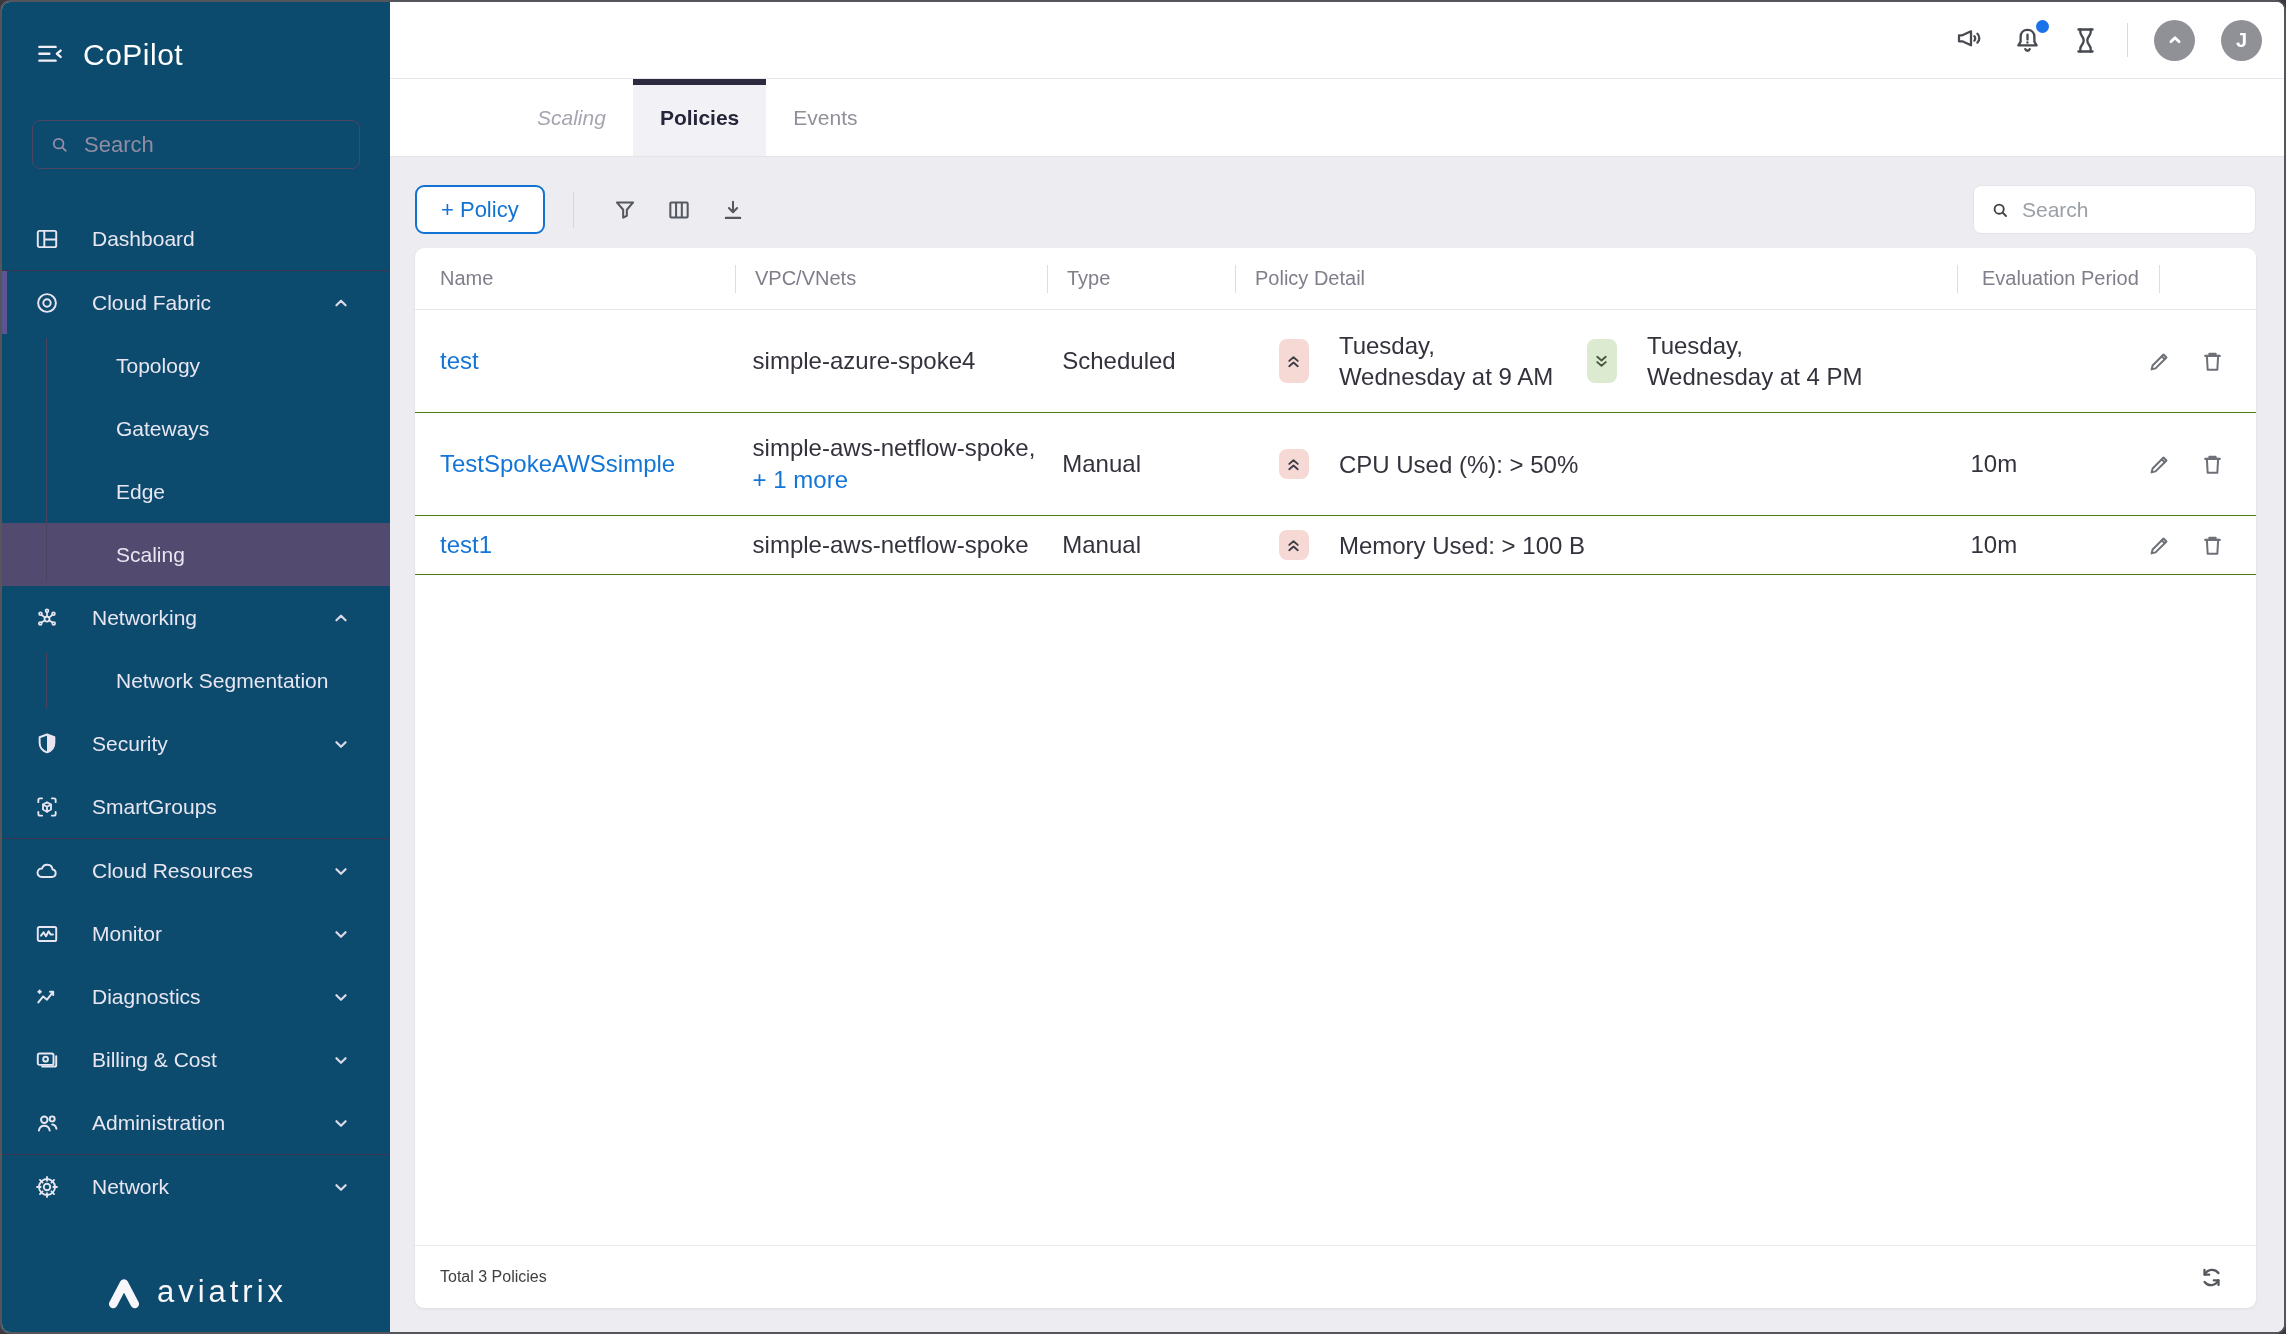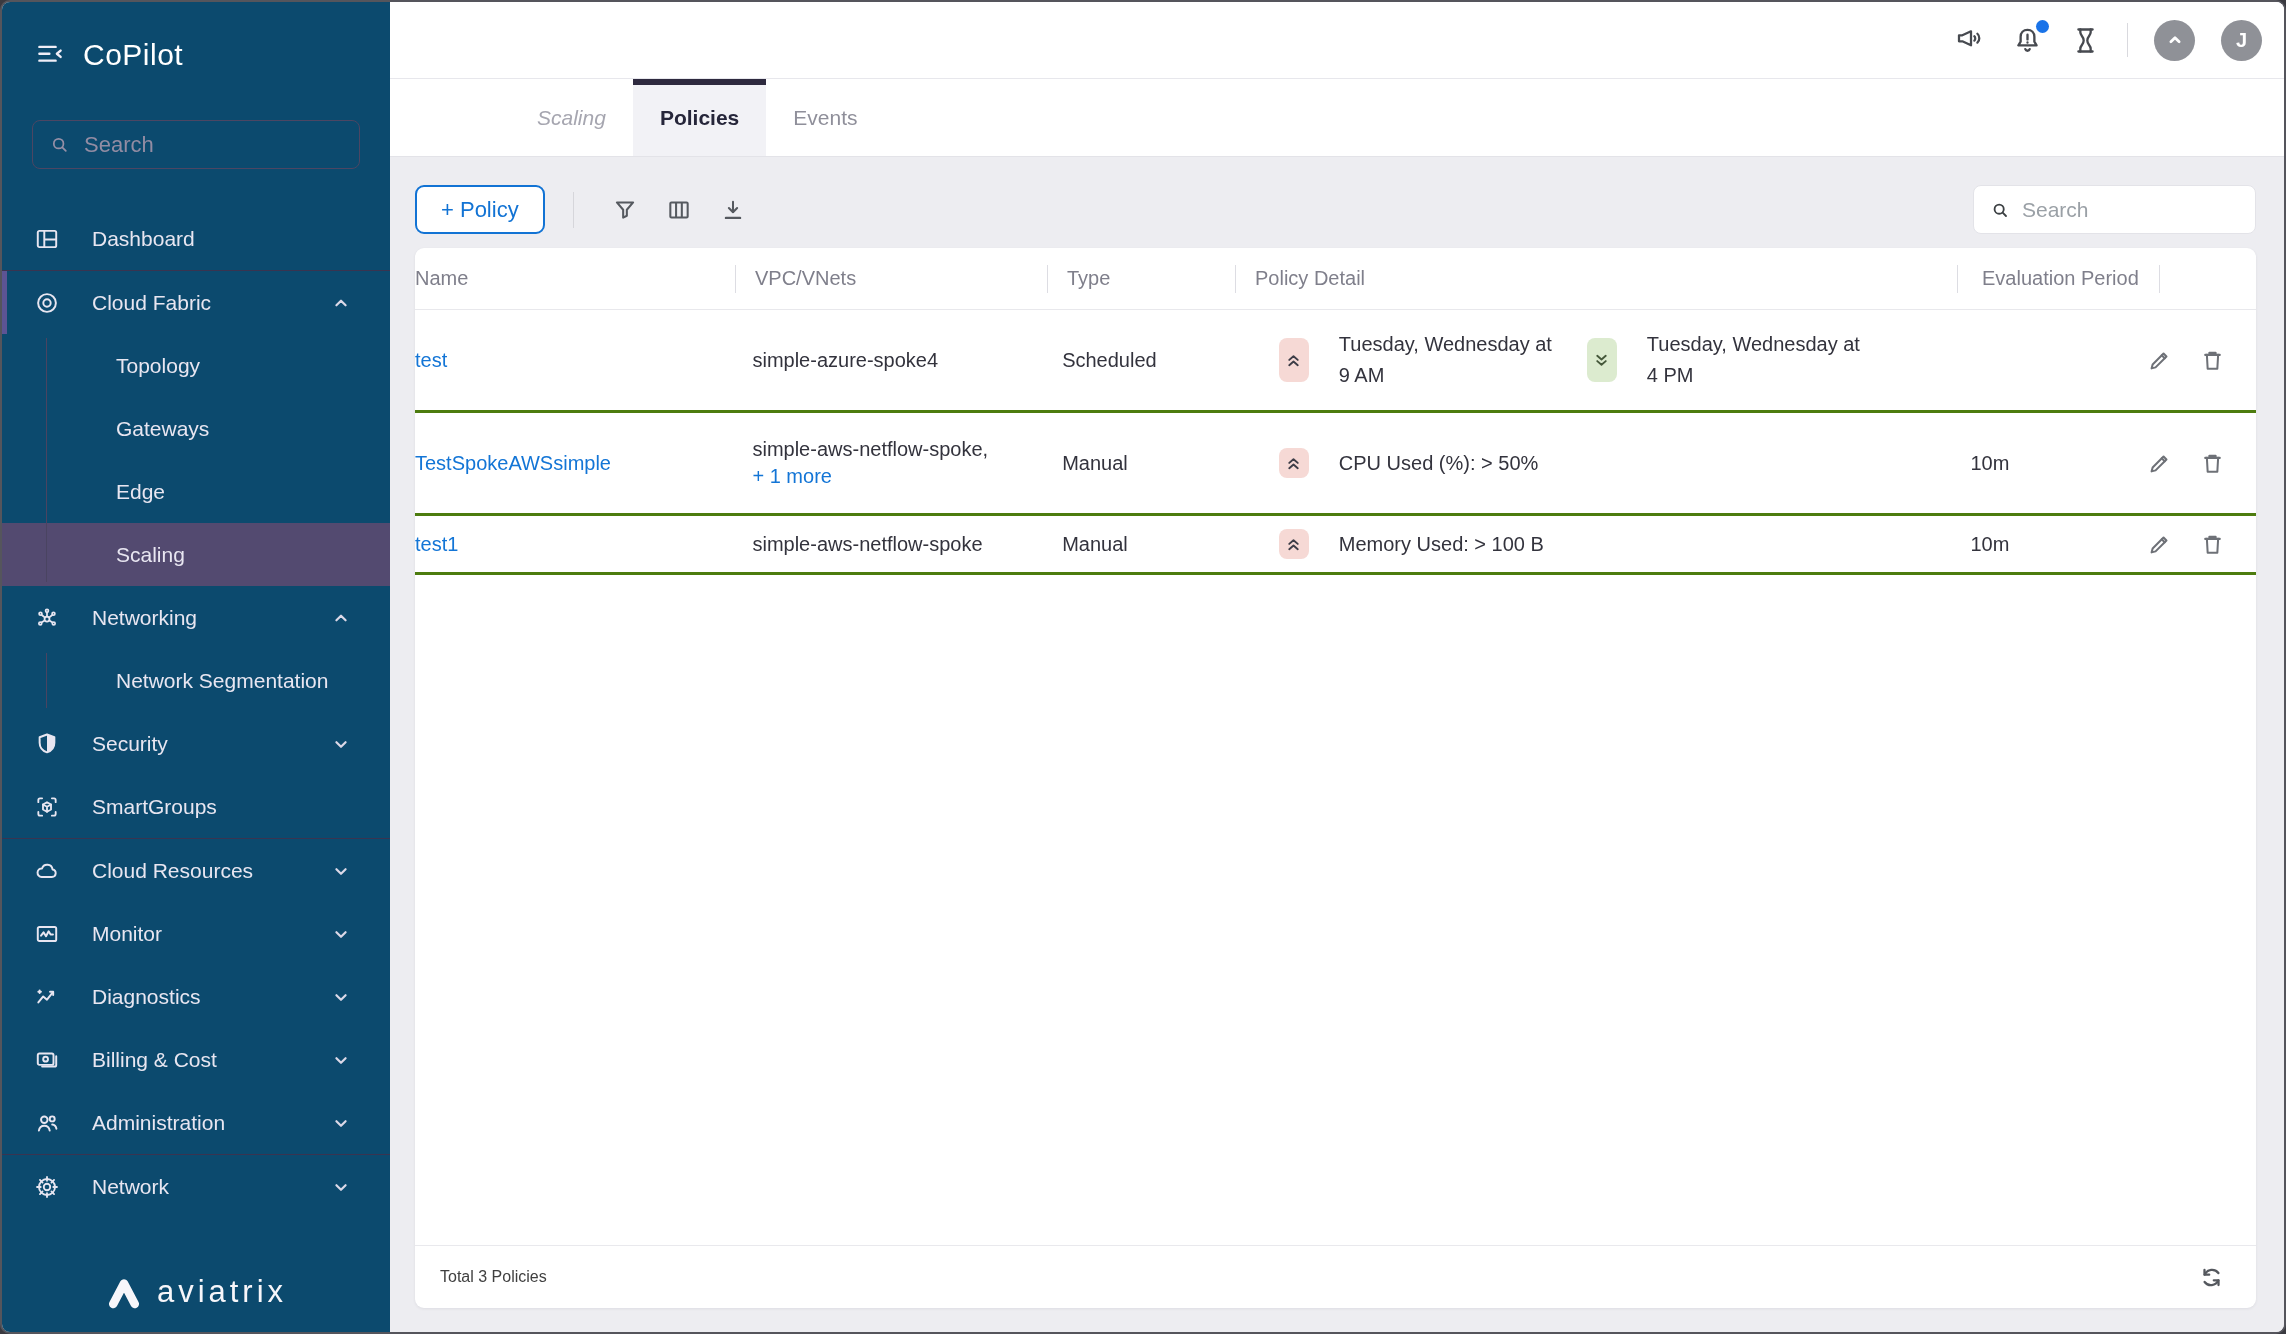--- a/index.html
+++ b/index.html
@@ -111,27 +111,27 @@
   .card{
     margin-top:14px; background:#ffffff; border-radius:9px; height:1060px;
     box-shadow:0 1px 3px rgba(40,40,60,.08); display:flex; flex-direction:column; overflow:hidden;
   }
   .trow{ display:flex; align-items:center; }
   .thead{ height:62px; border-bottom:1px solid #e8e8ec; color:#7f7f8b; font-size:20px; }
   .th{ position:relative; height:100%; display:flex; align-items:center; }
   .th + .th::before{
     content:''; position:absolute; left:0; top:17px; height:28px; width:1px; background:#dddde3;
   }
-  .c-name{ width:320px; }
+  .c-name{ width:320px; padding-left:25px; }
   .c-vpc{ width:312px; padding-left:20px; }
   .c-type{ width:188px; padding-left:20px; }
   .c-detail{ width:722px; padding-left:20px; }
   .c-eval{ width:202px; padding-left:25px; }
   .c-actions{ flex:1; display:flex; align-items:center; justify-content:flex-end; padding-right:30px; gap:26px; }
-  .row{ border-bottom:3px solid #4d7c0f; font-size:20px; color:#33333d; }
+  .row{ border-bottom:1px solid #4d7c0f; font-size:24px; color:#33333d; }
   .row .cell{ height:100%; display:flex; align-items:center; }
   .r-tall{ height:103px; }
   .r-short{ height:59px; }
   a.link{ color:#1375d6; text-decoration:none; cursor:pointer; }
   .stackcell{ flex-direction:column; align-items:flex-start !important; justify-content:center; gap:4px; }
   .cell.c-detail{ padding-left:50px; gap:24px; }
   .detail-entry{ display:flex; align-items:center; gap:30px; }
   .badge{
     border-radius:8px; display:flex; align-items:center; justify-content:center;
     width:30px; min-width:30px;

